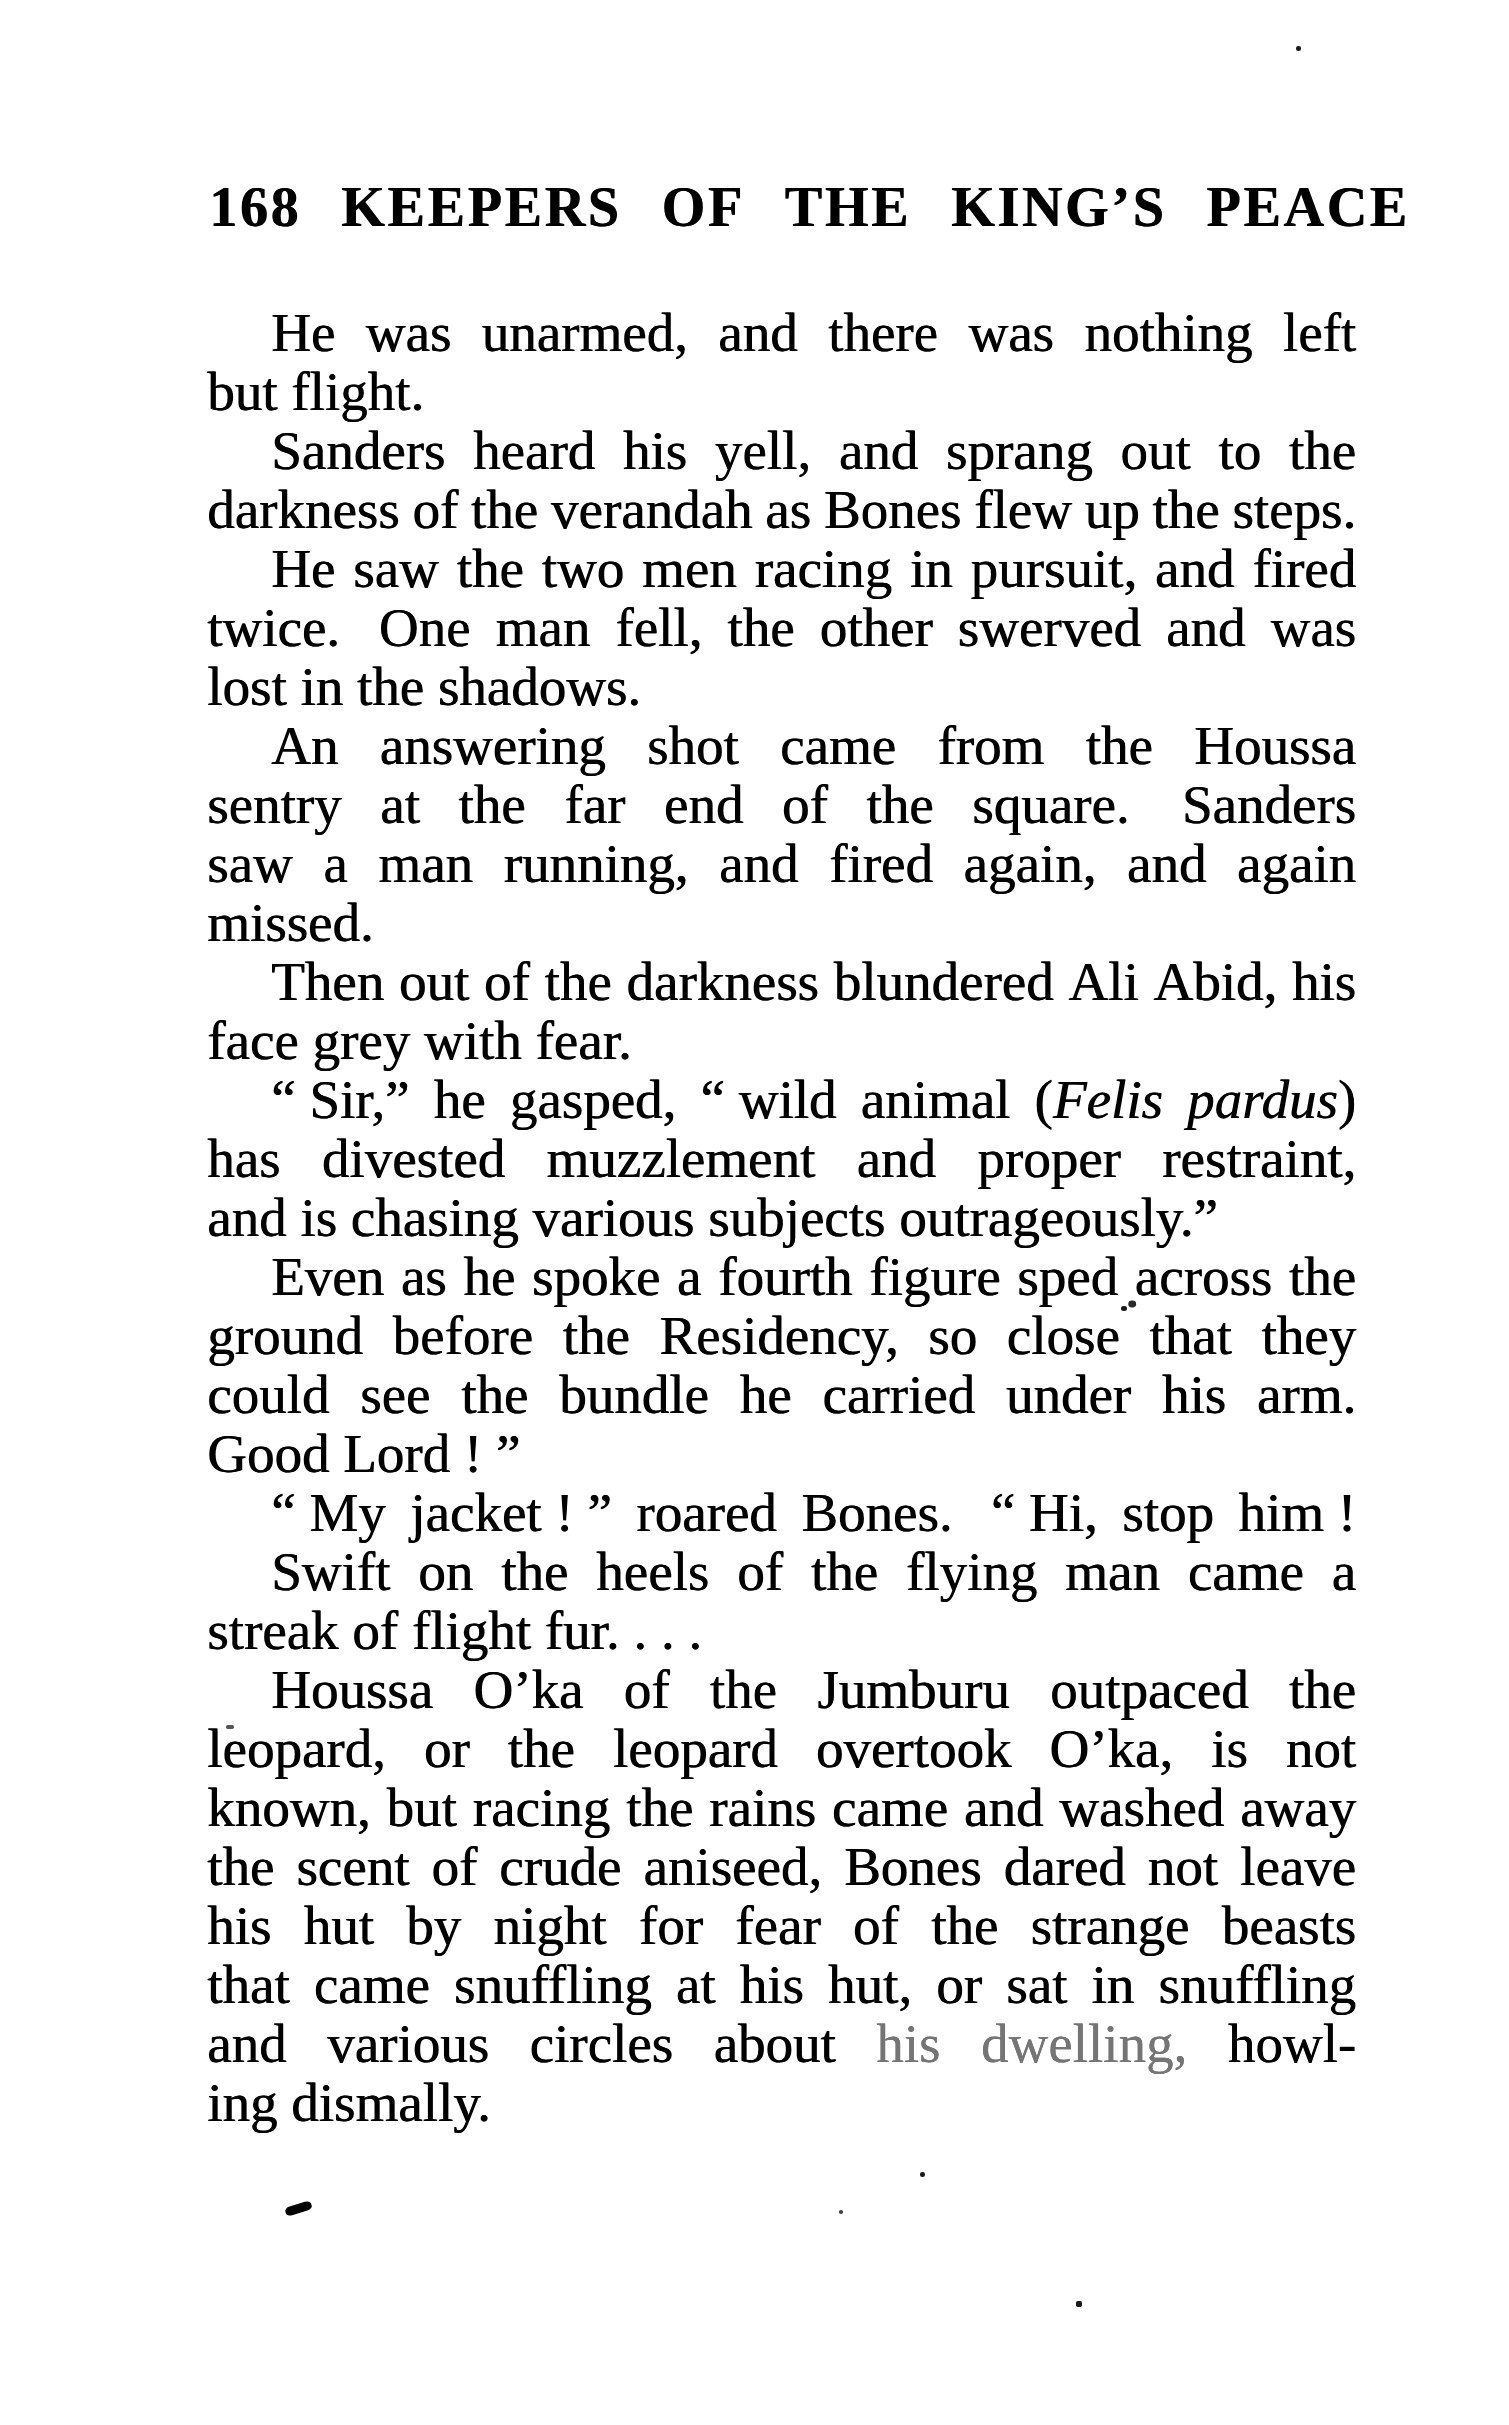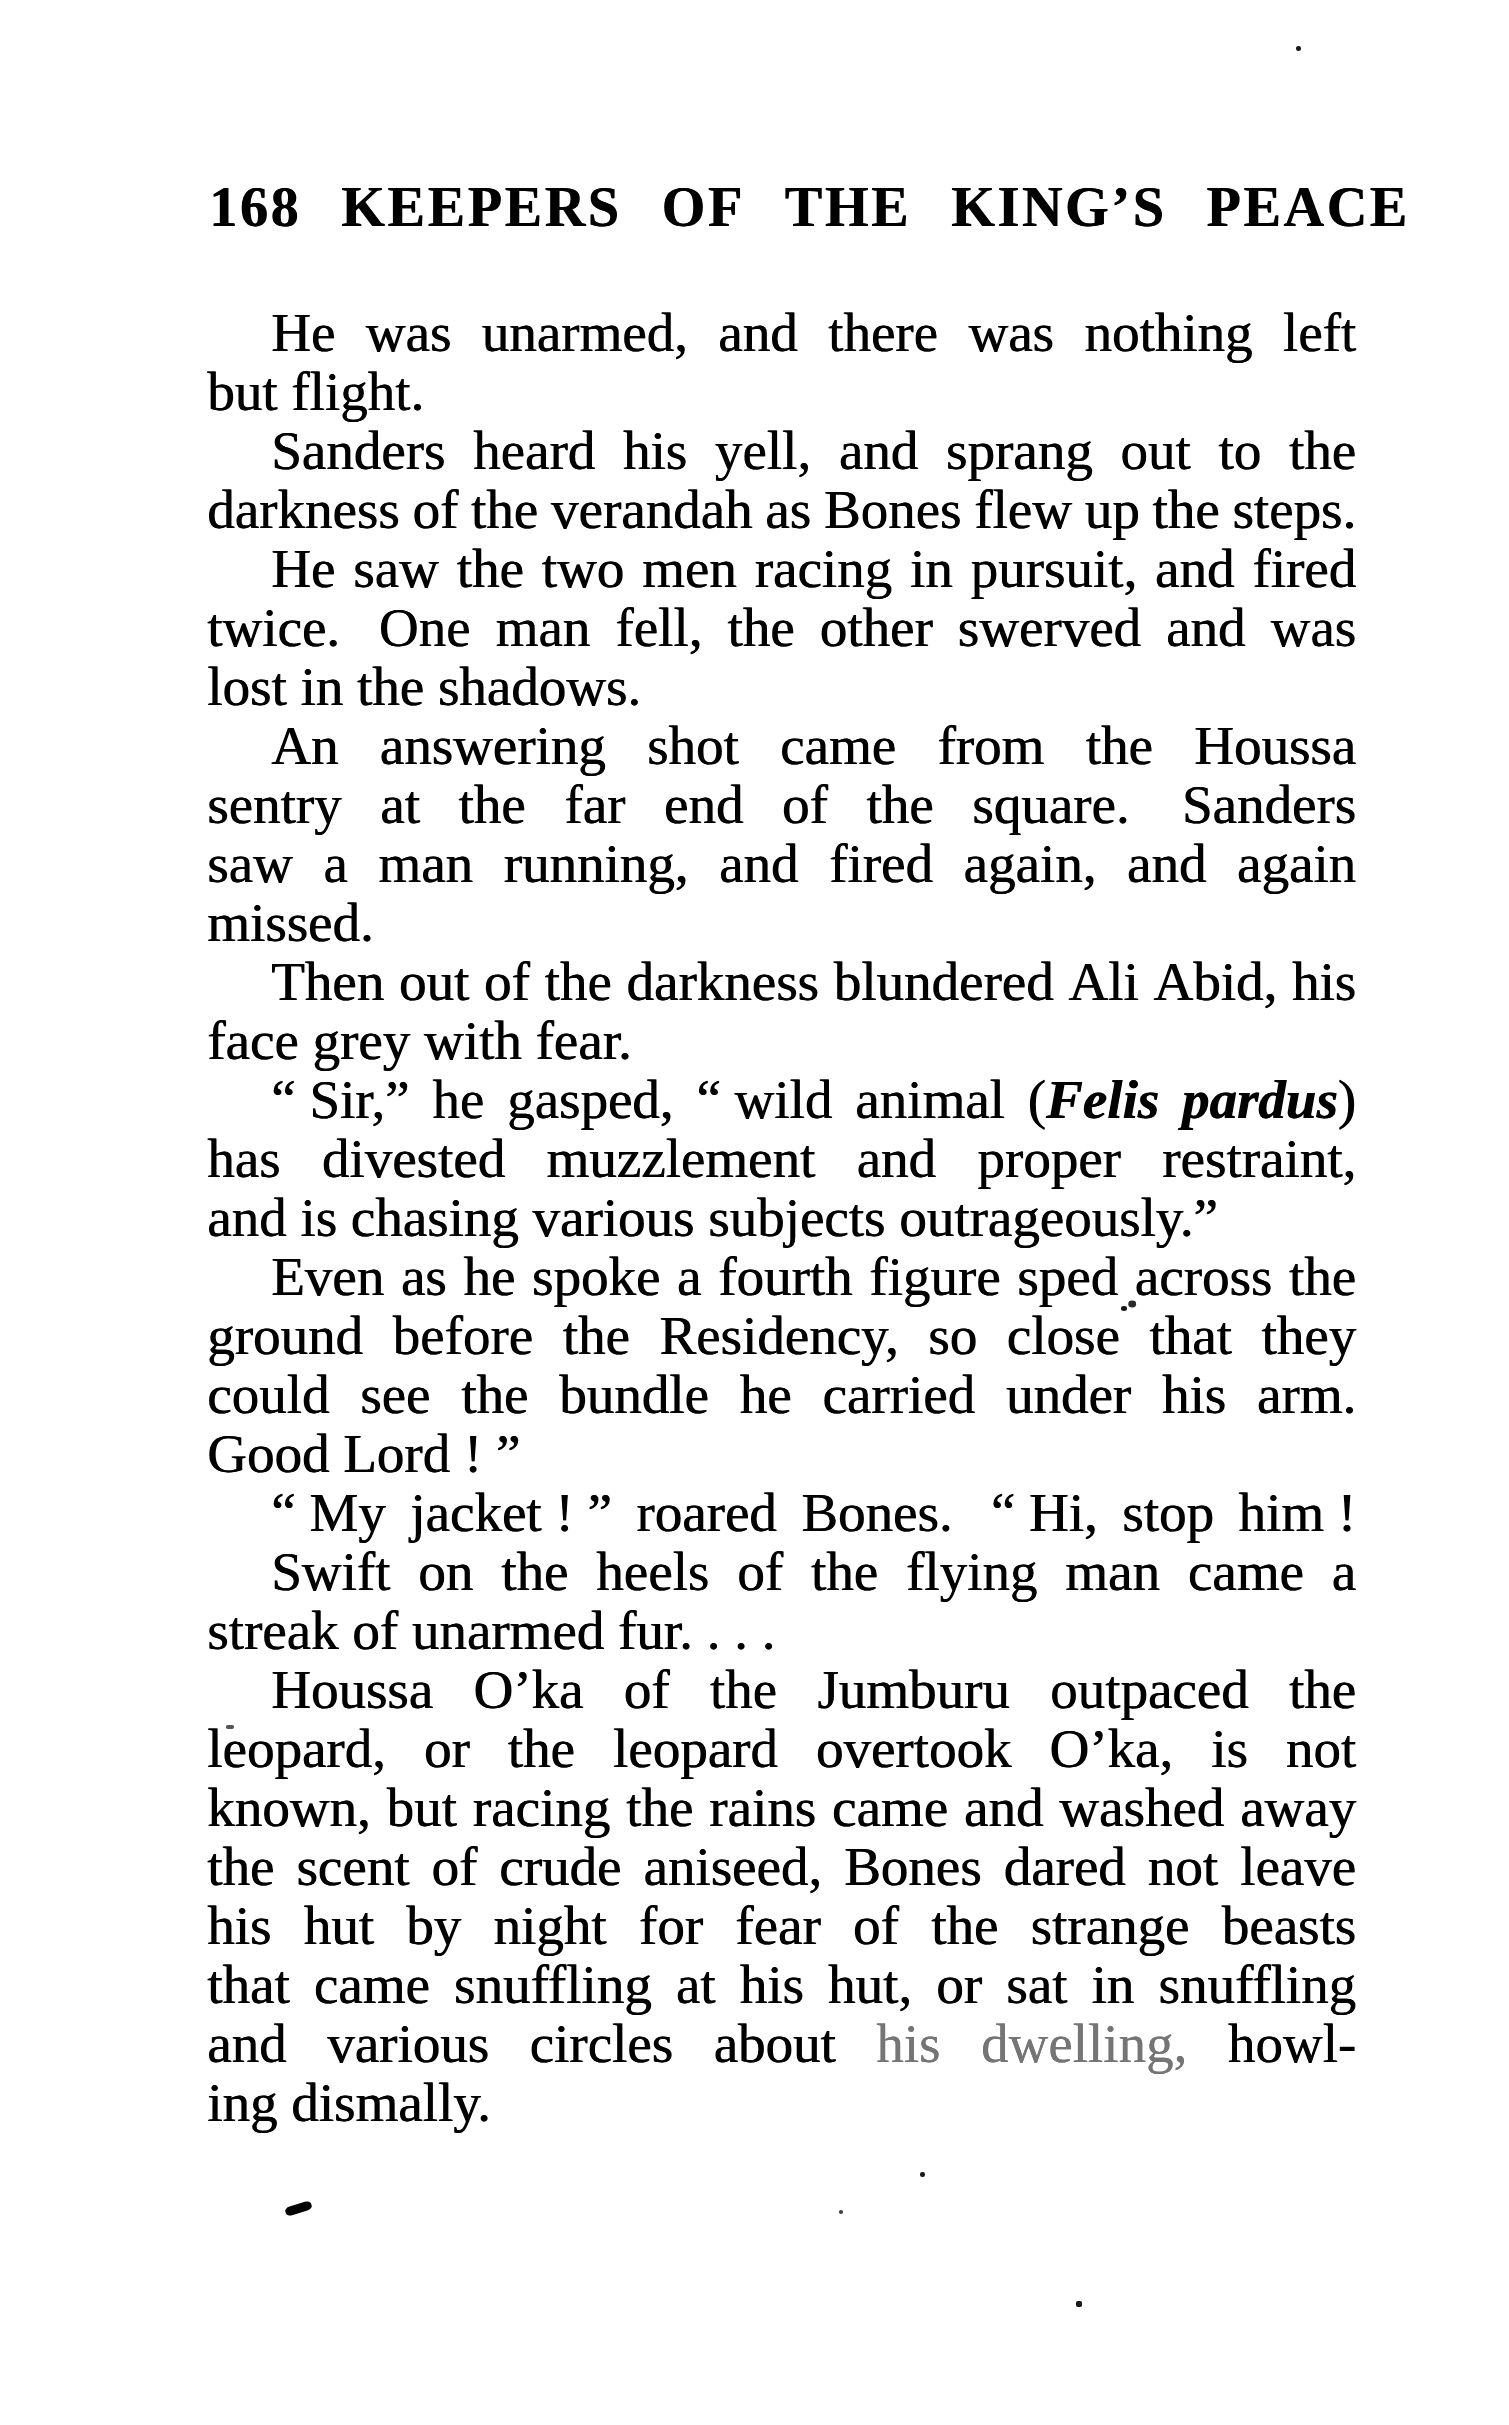--- a/index.html
+++ b/index.html
@@ -37,21 +37,21 @@
     margin-top:28px;
   }
   .line {
     height:59px; line-height:59px;
     white-space:nowrap;
   }
   .line.j { display:flex; justify-content:space-between; align-items:baseline; }
   .line.indent { padding-left:64px; }
   .w { display:inline-block; white-space:pre; }
   .c { white-space:pre; }
-  .c.i { font-style:italic;font-weight:bold; }
+  .c.i { font-style:italic; }
   .c.f { color:#757575; text-shadow:0.4px 0 0 currentColor; }
   
   .speck { position:absolute; background:#1a1a1a; border-radius:50%; }
   #speck-top-right   { left:1296px; top:46px;  width:4.5px; height:4.5px; }
   #speck-mid         { left:1121px; top:1306px; width:5.5px; height:4.5px;
                        box-shadow:8.2px -4.5px 0 0.9px #2a2a2a; }
   #speck-left-margin { left:226px;  top:1725px; width:8.2px; height:3.6px;
                        background:#555; border-radius:1.8px; }
   #speck-bottom-1    { left:920px; top:2172px; width:4.5px; height:4.5px; }
   #speck-bottom-2    { left:839px;  top:2210px; width:3.6px; height:3.6px; background:#444; }
@@ -267,21 +267,21 @@
           <span class="w"><span class="c n">on</span></span>
           <span class="w"><span class="c n">the</span></span>
           <span class="w"><span class="c n">heels</span></span>
           <span class="w"><span class="c n">of</span></span>
           <span class="w"><span class="c n">the</span></span>
           <span class="w"><span class="c n">flying</span></span>
           <span class="w"><span class="c n">man</span></span>
           <span class="w"><span class="c n">came</span></span>
           <span class="w"><span class="c n">a</span></span>
         </div>
-        <div class="line"><span class="c n">streak of unarmed fur. . . .</span></div>
+        <div class="line"><span class="c n">streak of flight fur. . . .</span></div>
       </div>
       <div>
         <div class="line j indent">
           <span class="w"><span class="c n">Houssa</span></span>
           <span class="w"><span class="c n">O’ka</span></span>
           <span class="w"><span class="c n">of</span></span>
           <span class="w"><span class="c n">the</span></span>
           <span class="w"><span class="c n">Jumburu</span></span>
           <span class="w"><span class="c n">outpaced</span></span>
           <span class="w"><span class="c n">the</span></span>

